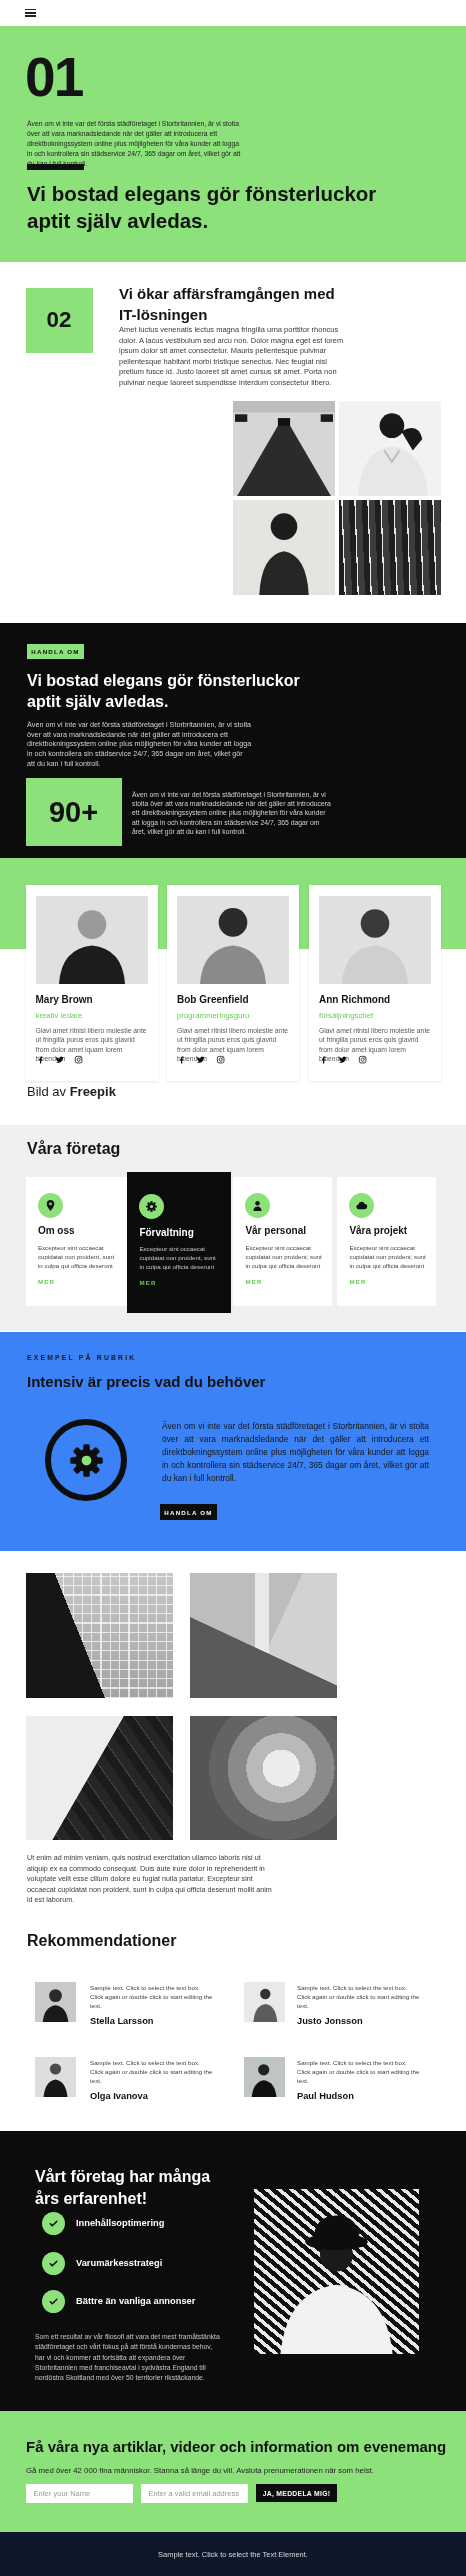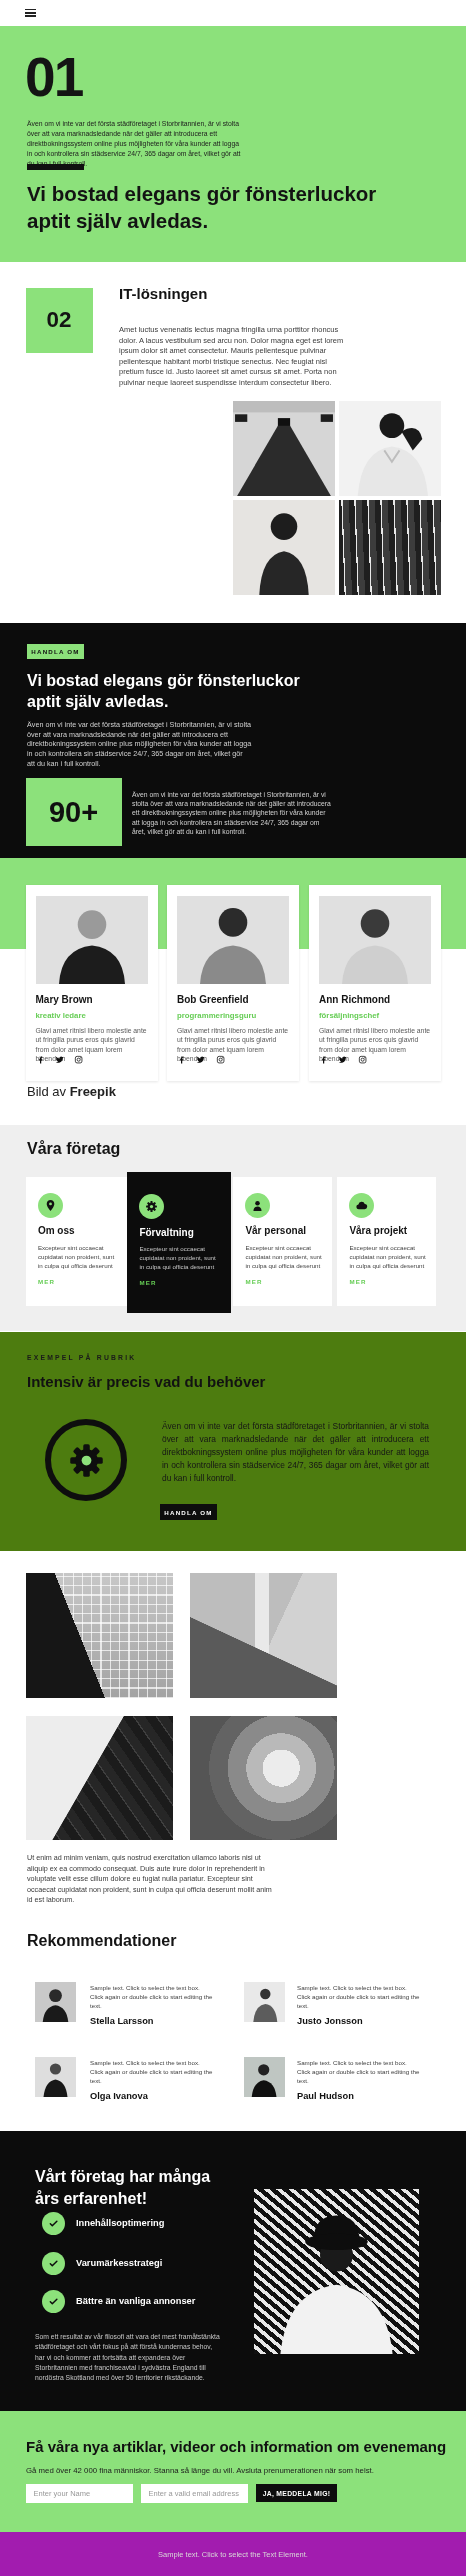--- a/index.html
+++ b/index.html
@@ -47,21 +47,21 @@
   .stat-para{position:absolute;left:132px;top:167px;width:200px;font-size:6.8px;line-height:9.2px;color:#d2d2d2;}
 
   
   #team{top:858px;height:267px;background:#ffffff;}
   .team-band{position:absolute;left:0;top:0;width:466px;height:91px;background:#8CE17B;}
   .team-card{position:absolute;top:27px;width:132px;height:196px;background:#fff;
              box-shadow:0 0.6px 2.5px rgba(0,0,0,.10);}
   .tc1{left:25.5px;} .tc2{left:167px;} .tc3{left:309px;}
   .tc-photo{position:absolute;left:10px;top:11.2px;width:112px;height:88px;background:#e0e0e0;overflow:hidden;}
   .tc-name{position:absolute;left:10px;top:109px;font-size:10px;font-weight:800;color:#141414;}
-  .tc-role{position:absolute;left:10px;top:126px;font-size:7.8px;font-weight:700;color:#66CD55;}
+  .tc-role{position:absolute;left:10px;top:126px;font-size:7.8px;font-weight:400;color:#66CD55;}
   .tc-bio{position:absolute;left:10px;top:141px;width:112px;font-size:6.8px;line-height:9.3px;color:#5a5a5a;}
   .tc-social{position:absolute;left:10px;top:170px;display:flex;gap:10px;color:#111;}
   .soc{width:9.3px;height:9.3px;cursor:pointer;}
   .soc svg{width:9.3px;height:9.3px;display:block;}
   .team-credit{position:absolute;left:27px;top:226px;font-size:13px;color:#222;}
   .team-credit b{font-weight:700;}
 
   
   #services{top:1125px;height:206px;background:#EFEFEF;}
   .sv-heading{position:absolute;left:27px;top:15px;font-size:16px;font-weight:800;color:#141414;}
@@ -71,21 +71,21 @@
   .sv-icon{position:absolute;left:12.4px;top:16px;width:25px;height:25px;border-radius:50%;
            background:#8CE17B;display:flex;align-items:center;justify-content:center;}
   .sv-icon svg{width:13px;height:13px;}
   .sv-title{position:absolute;left:12.4px;top:48px;font-size:10px;font-weight:800;color:#141414;}
   .sv-body{position:absolute;left:12.4px;top:66px;width:78px;font-size:6.2px;line-height:9px;color:#444;}
   .sv-more{position:absolute;left:12.4px;top:101px;font-size:6.2px;font-weight:700;letter-spacing:1.2px;color:#66CD55;cursor:pointer;}
   .sv-dark .sv-icon{top:22.4px;} .sv-dark .sv-title{top:55px;color:#ffffff;}
   .sv-dark .sv-body{top:72px;color:#c9c9c9;} .sv-dark .sv-more{top:107px;}
 
   
-  #cta{top:1332px;height:219px;background:#4d7c0f;}
+  #cta{top:1332px;height:219px;background:#3b82f6;}
   .cta-label{position:absolute;left:27px;top:22.4px;font-size:6.8px;font-weight:700;letter-spacing:2.2px;color:#1a1a1a;}
   .cta-heading{position:absolute;left:27px;top:41px;font-size:15px;font-weight:800;color:#121212;}
   .cta-gear{position:absolute;left:45px;top:87px;width:70px;height:70px;border:6.8px solid #0e0e0e;
             border-radius:50%;display:flex;align-items:center;justify-content:center;}
   .cta-gear svg{width:39px;height:39px;}
   .cta-para{position:absolute;left:162px;top:88px;width:267px;font-size:8.4px;line-height:13px;
             text-align:justify;color:#161616;}
   .btn-black{display:flex;align-items:center;justify-content:center;background:#0d0d0d;color:#fff;
              font-size:6.2px;font-weight:700;letter-spacing:1.2px;cursor:pointer;}
   .cta-btn{position:absolute;left:160px;top:172px;width:57px;height:16px;}
@@ -130,21 +130,21 @@
   #news{top:2411px;height:121px;background:#8CE17B;}
   .nw-heading{position:absolute;left:26px;top:27px;font-size:15px;font-weight:800;color:#101010;}
   .nw-sub{position:absolute;left:26px;top:55px;font-size:7.8px;color:#1c1c1c;}
   .nw-input{position:absolute;top:73px;width:107px;height:18.7px;border:none;background:#ffffff;
             padding:0 7.5px;box-sizing:border-box;font-size:7.5px;color:#333;font-family:"Liberation Sans",sans-serif;}
   .nw-input::placeholder{color:#999;}
   .nw-name{left:26px;} .nw-email{left:141px;}
   .nw-btn{position:absolute;left:256px;top:73px;width:81px;height:18px;font-size:6.8px;letter-spacing:0.3px;}
 
   
-  #footer{top:2532px;height:44px;background:#a21caf;display:flex;align-items:center;justify-content:center;}
+  #footer{top:2532px;height:44px;background:#0f172a;display:flex;align-items:center;justify-content:center;}
   .footer-text{font-size:7.5px;color:#d8d8d8;}
 </style>
 </head>
 <body>
 
 <div class="page">
 
   <div class="sec" id="header">
     <div class="burger">
         <i></i>
@@ -159,20 +159,21 @@
     <div class="hero-bar"></div>
     <div class="hero-heading">
       <div>Vi bostad elegans gör fönsterluckor</div>
       <div>aptit själv avledas.</div>
     </div>
   </div>
 
   <div class="sec" id="s02">
     <div class="s02-box">02</div>
     <div class="s02-heading">
+      <div>Vi ökar affärsframgången med</div>
       <div>IT-lösningen</div>
     </div>
     <div class="s02-body">Amet luctus venenatis lectus magna fringilla urna porttitor rhoncus dolor. A lacus vestibulum sed arcu non. Dolor magna eget est lorem ipsum dolor sit amet consectetur. Mauris pellentesque pulvinar pellentesque habitant morbi tristique senectus. Nec feugiat nisl pretium fusce id. Justo laoreet sit amet cursus sit amet. Porta non pulvinar neque laoreet suspendisse interdum consectetur libero.</div>
 
     <div class="photo g1">
       <svg class="sil" viewBox="0 0 100 100" preserveAspectRatio="none">
         <rect width="100" height="100" fill="#d6d6d6"></rect>
         <rect width="100" height="12" fill="#bdbdbd"></rect>
         <rect x="44" y="18" width="12" height="10" fill="#101010"></rect>
         <polygon points="44,26 56,26 96,100 4,100" fill="#2b2b2b"></polygon>

